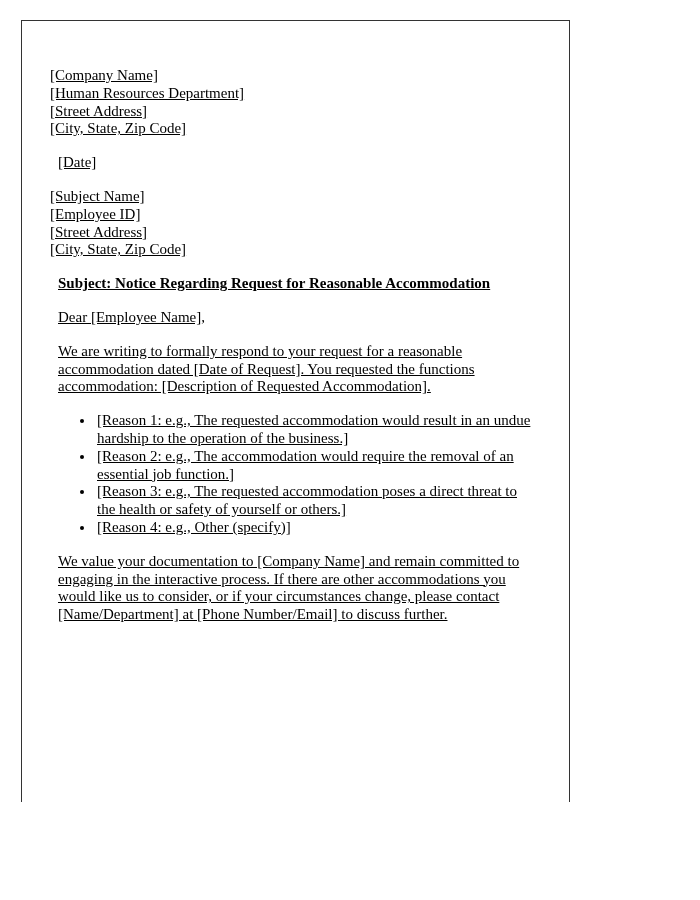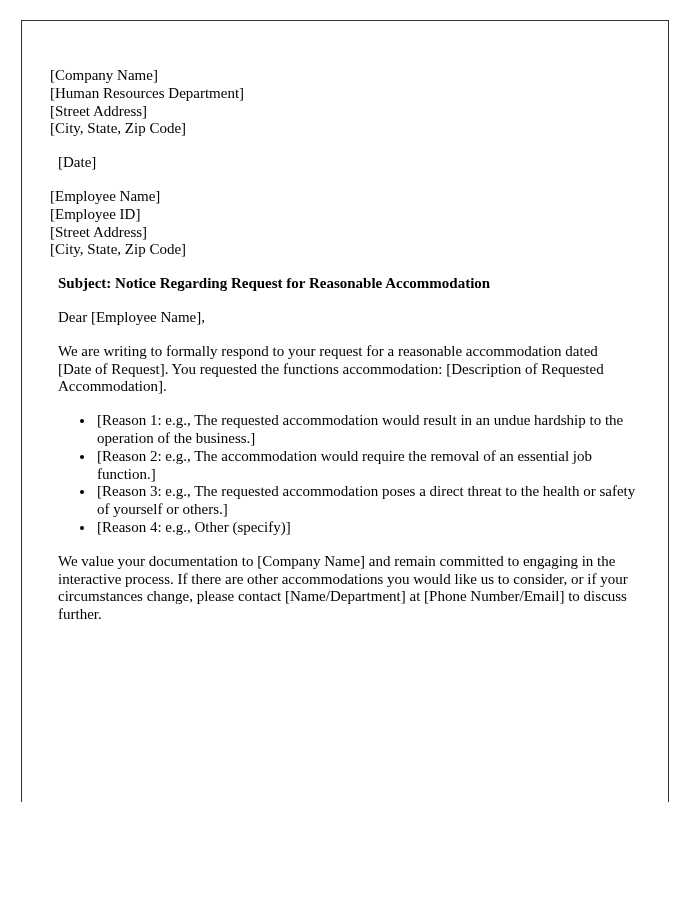--- a/index.html
+++ b/index.html
@@ -10,27 +10,28 @@
   body {
     width: 700px;
     height: 900px;
     position: relative;
     overflow: hidden;
   }
   .letter-page {
     position: absolute;
     left: 21px;
     top: 20px;
-    width: 648px;
+    width: 549px;
     height: 782px;
     box-sizing: border-box;
     background: #ffffff;
     border: 1px solid #333333;
     border-bottom: none; 
     overflow: hidden;
+    text-decoration: underline;
   }
   .letter-content {
     padding: 30px 30px 0 28px;
     font-family: "Liberation Serif", "DejaVu Serif", serif;
     font-size: 15px;
     line-height: 17.8px;
     color: #000000;
     -webkit-font-smoothing: antialiased;
   }
   .letter-content p {
@@ -63,21 +64,21 @@
       <div>[Company Name]</div>
       <div>[Human Resources Department]</div>
       <div>[Street Address]</div>
       <div>[City, State, Zip Code]</div>
     <p></p>
 
     <p>[Date]</p>
 
     <p class="address-block">
       </p>
-      <div>[Employee Name]</div>
+      <div>[Subject Name]</div>
       <div>[Employee ID]</div>
       <div>[Street Address]</div>
       <div>[City, State, Zip Code]</div>
     <p></p>
 
     <p class="subject-line">Subject: Notice Regarding Request for Reasonable Accommodation</p>
 
     <p>Dear [Employee Name],</p>
 
     <p>We are writing to formally respond to your request for a reasonable accommodation dated [Date of Request]. You requested the functions accommodation: [Description of Requested Accommodation].</p>

